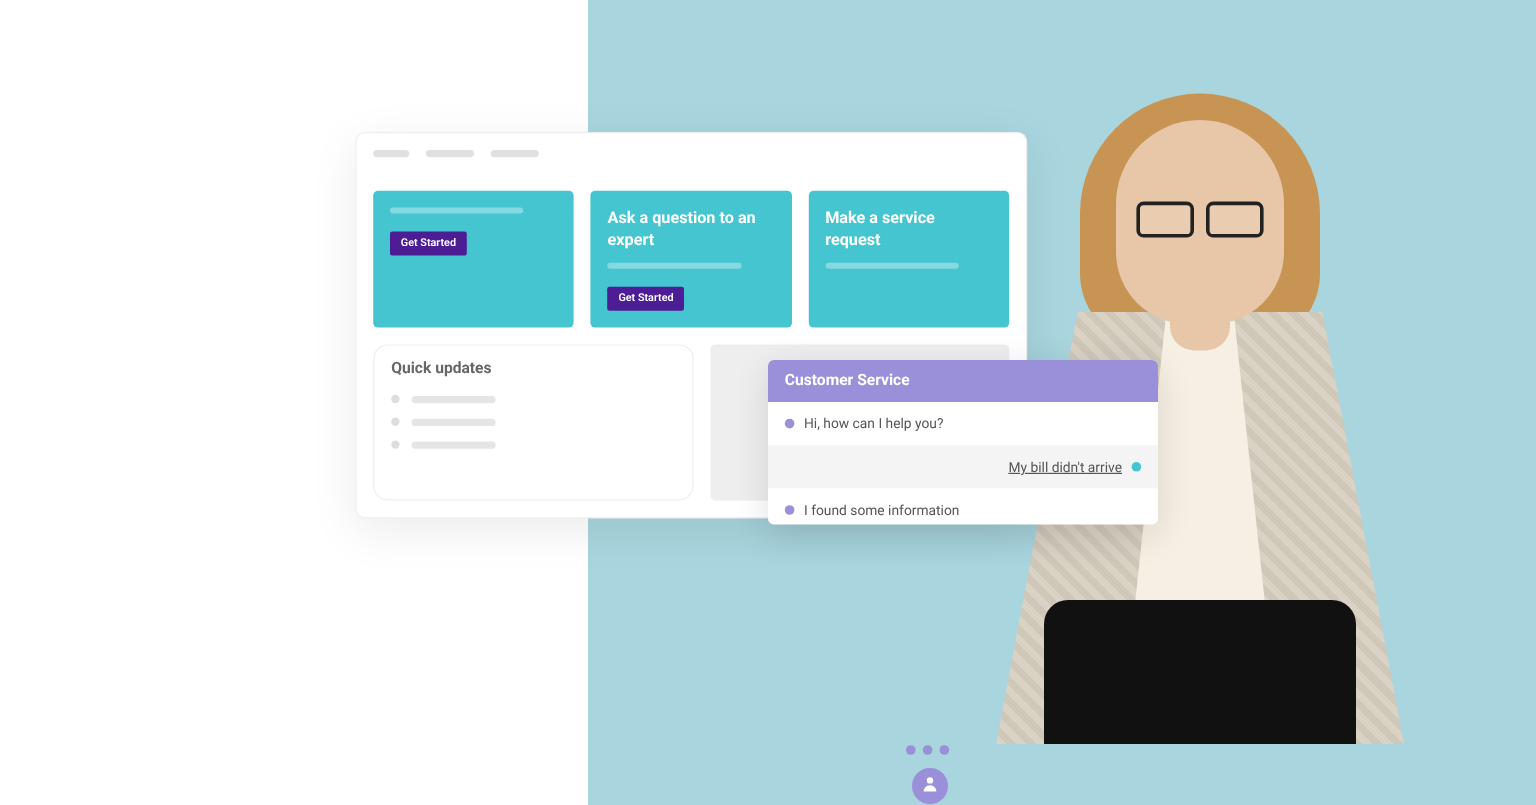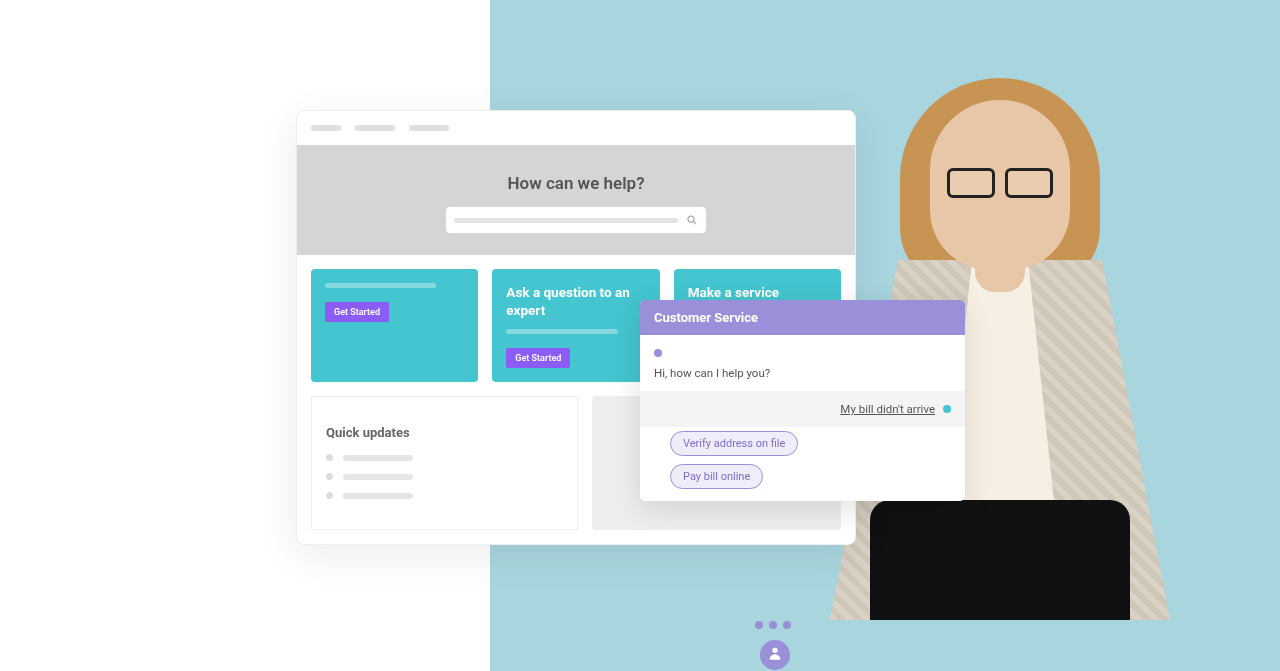--- a/index.html
+++ b/index.html
@@ -95,38 +95,38 @@
   }
   .card-teal .line {
     height: 5px;
     background: rgba(255,255,255,0.35);
     border-radius: 3px;
     margin-bottom: 12px;
     width: 80%;
   }
   .card-teal .btn {
     display: inline-block;
-    background: #8b5cf6;
+    background: #4c1d95;
     color: #fff;
     font-size: 9px;
     font-weight: 600;
     padding: 5px 9px;
     border-radius: 2px;
   }
 
   .bottom-row {
     display: flex;
     gap: 14px;
     padding: 14px;
   }
   .quick-updates {
     flex: 1;
     border: 1px solid #eee;
-    border-radius: 0;
-    padding: 28px 14px 18px;
+    border-radius: 12px;
+    padding: 12px 14px 18px;
   }
   .quick-updates h3 {
     font-size: 13px;
     font-weight: 700;
     color: #666;
     margin-bottom: 14px;
   }
   .qu-item {
     display: flex;
     align-items: center;
@@ -174,21 +174,21 @@
   }
   .chat-body { }
   .msg-row {
     display: flex;
     align-items: flex-start;
     gap: 8px;
     padding: 10px 14px;
     font-size: 11.5px;
     color: #555;
   }
-  .msg-row.agent { justify-content: space-between; flex-direction: column; }
+  .msg-row.agent { justify-content: space-between; }
   .msg-row.user  { justify-content: flex-end; background: #f4f4f4; text-align: right; text-decoration: underline; }
   .dot-a { width: 8px; height: 8px; border-radius: 50%; background: #9a8fd9; flex: 0 0 8px; margin-top: 4px;}
   .dot-u { width: 8px; height: 8px; border-radius: 50%; background: #44c5cf; flex: 0 0 8px; margin-top: 4px;}
   .msg-text { flex: 1; line-height: 1.4; }
   .msg-row.user .msg-text { text-align: right; }
 
   .chips-row {
     padding: 4px 14px 12px 30px;
     display: flex;
     flex-direction: column;
@@ -308,32 +308,20 @@
     <div class="neck"></div>
     <div class="pants"></div>
   </div>
 </div>
 
 <div class="browser">
   <div class="browser-top">
     <div class="bt-pill" style="width:30px"></div>
     <div class="bt-pill" style="width:40px"></div>
     <div class="bt-pill" style="width:40px"></div>
-  </div>
-  <div class="hero">
-    <h2>How can we help?</h2>
-    <div class="searchbar">
-      <div class="ph"></div>
-      <span>
-        <svg viewBox="0 0 24 24" fill="none" stroke="#aaa" stroke-width="2.5">
-            <circle cx="10" cy="10" r="6"></circle>
-            <line x1="15" y1="15" x2="20" y2="20"></line>
-          </svg>
-      </span>
-    </div>
   </div>
 
   <div class="cards-row">
     <div class="card-teal">
       <div class="line"></div>
       <span class="btn">Get Started</span>
     </div>
     <div class="card-teal">
       <h3>Ask a question to an expert</h3>
       <div class="line"></div>
@@ -377,23 +365,23 @@
   <div class="chat-header">Customer Service</div>
   <div class="chat-body">
     <div class="msg-row agent">
       <div class="dot-a"></div>
       <div class="msg-text">Hi, how can I help you?</div>
     </div>
     <div class="msg-row user">
       <div class="msg-text">My bill didn't arrive</div>
       <div class="dot-u"></div>
     </div>
-    <div class="chips-row">
-      <span class="chip">Verify address on file</span>
-      <span class="chip">Pay bill online</span>
+    <div class="msg-row agent" style="padding-bottom:4px">
+      <div class="dot-a"></div>
+      <div class="msg-text">I found some information</div>
     </div>
   </div>
 </div>
 
 <div class="typing">
   <div class="d"></div>
     <div class="d"></div>
     <div class="d"></div>
 </div>
 <div class="avatar">

